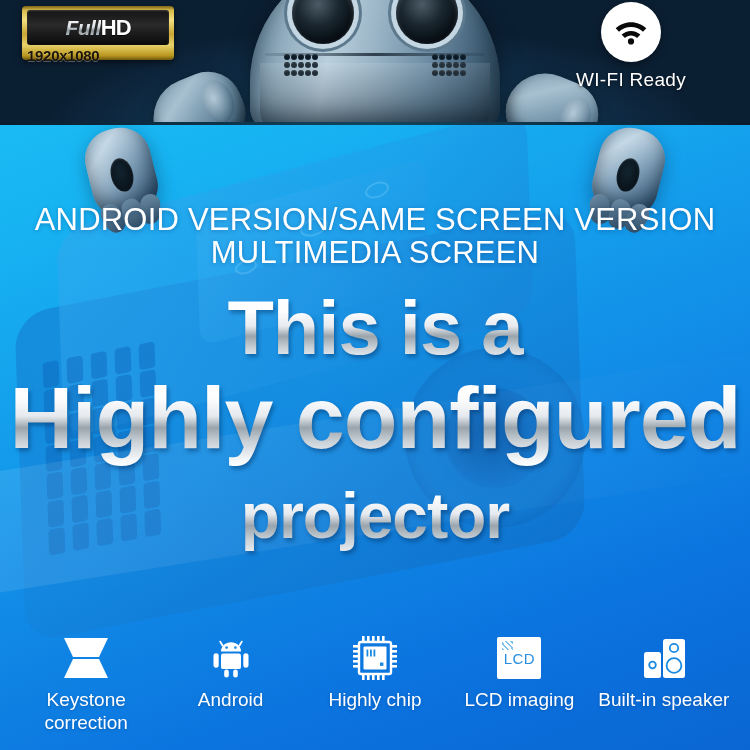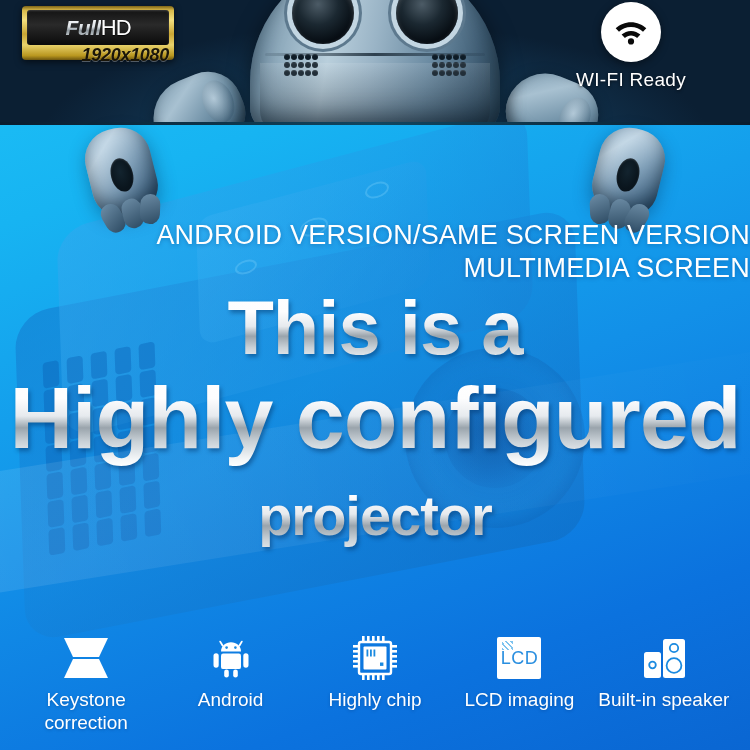--- a/index.html
+++ b/index.html
@@ -114,25 +114,25 @@
     background:linear-gradient(180deg,#131313 0%,#2a2a2a 42%,#0a0a0a 100%);
     display:flex; align-items:center; justify-content:center;
     box-shadow:inset 0 1px 2px rgba(255,255,255,.18);
   }
   .fh-full {
     font-style:italic; font-weight:bold; font-size:21px; letter-spacing:-.5px;
     background:linear-gradient(180deg,#ffffff 0%,#dfe4e8 45%,#8e979d 60%,#e8edf1 100%);
     -webkit-background-clip:text; background-clip:text; color:transparent;
   }
   .fh-hd {
-    font-weight:normal; font-size:22px; color:#ffffff; letter-spacing:-1px;
+    font-weight:bold; font-size:22px; color:#ffffff; letter-spacing:-1px;
     text-shadow:0 1px 1px rgba(0,0,0,.8);
   }
   .fullhd-res {
-    text-align:right; font-style:italic; font-weight:bold; font-size:18px;
+    text-align:left; font-weight:bold; font-size:15px;
     color:#1a1508; line-height:21px; letter-spacing:-.3px;
     text-shadow:0 1px 0 rgba(255,255,255,.3);
   }
 
   
   .wifi-badge { position:absolute; right:44px; top:2px; width:150px; z-index:6; text-align:center; }
   .wifi-circle {
     width:60px; height:60px; border-radius:50%; background:#ffffff;
     margin:0 auto; position:relative;
     box-shadow:0 2px 8px rgba(0,0,0,.45);
@@ -181,36 +181,36 @@
     border:2px solid rgba(120,205,250,.35);
   }
   .pj-sheen {
     position:absolute; left:-40px; top:300px; width:860px; height:120px;
     background:linear-gradient(100deg, rgba(255,255,255,.10), rgba(255,255,255,.03) 60%, transparent);
     transform:rotate(-9deg);
   }
 
   
   .sub-heading {
-    position:absolute; left:0; top:219px; width:750px; z-index:6;
-    text-align:right; color:#ffffff;
-    font-size:27px; line-height:33px; font-weight:400; letter-spacing:.2px;
+    position:absolute; left:0; top:203px; width:750px; z-index:6;
+    text-align:center; color:#ffffff;
+    font-size:31px; line-height:33px; font-weight:400; letter-spacing:.2px;
     text-shadow:0 1px 4px rgba(0,50,110,.35);
   }
 
   .headline { position:absolute; left:0; top:287px; width:750px; z-index:6; text-align:center; }
   .metal {
     display:block; font-weight:bold; letter-spacing:-1px;
     background:linear-gradient(180deg,#ffffff 0%,#fdfdfe 30%,#e6eaee 48%,#9aa4ac 60%,#c9d1d7 74%,#f3f6f8 92%,#ffffff 100%);
     -webkit-background-clip:text; background-clip:text; color:transparent;
     filter:drop-shadow(2px 3px 2px rgba(0,45,95,.45));
   }
   .h-line1 { font-size:76px; line-height:82px; }
   .h-line2 { font-size:88px; line-height:98px; }
-  .h-line3 { font-size:56px; line-height:98px; }
+  .h-line3 { font-size:64px; line-height:98px; }
 
   
   .features {
     position:absolute; left:0; bottom:0; width:750px; height:122px; z-index:7;
     display:flex; align-items:flex-start; justify-content:space-between;
     padding:6px 14px 0 14px;
   }
   .feature { flex:1; text-align:center; }
   .feature .ficon {
     height:48px; display:flex; align-items:center; justify-content:center; margin-bottom:6px;
@@ -221,21 +221,21 @@
   }
   .small-box { position:relative; width:62px; height:48px; }
   .small-tag {
     position:absolute; left:0; bottom:-4px; width:62px; text-align:center;
     color:#ffffff; font-size:18px; font-weight:500; line-height:18px;
   }
   .lcd-sq {
     width:44px; height:42px; background:#ffffff; border-radius:2px;
     display:flex; align-items:center; justify-content:center; position:relative;
   }
-  .lcd-sq span { color:#2a8fe0; font-size:18px; font-weight:500; letter-spacing:.5px; }
+  .lcd-sq span { color:#2a8fe0; font-size:15px; font-weight:500; letter-spacing:.5px; }
   .lcd-sq::before{
     content:"";position:absolute;left:5px;top:4px;width:11px;height:9px;
     background:repeating-linear-gradient(48deg, #7fc4ef 0 1.5px, transparent 1.5px 4px);
   }
 </style>
 </head>
 <body>
 
 <div class="poster">
 

